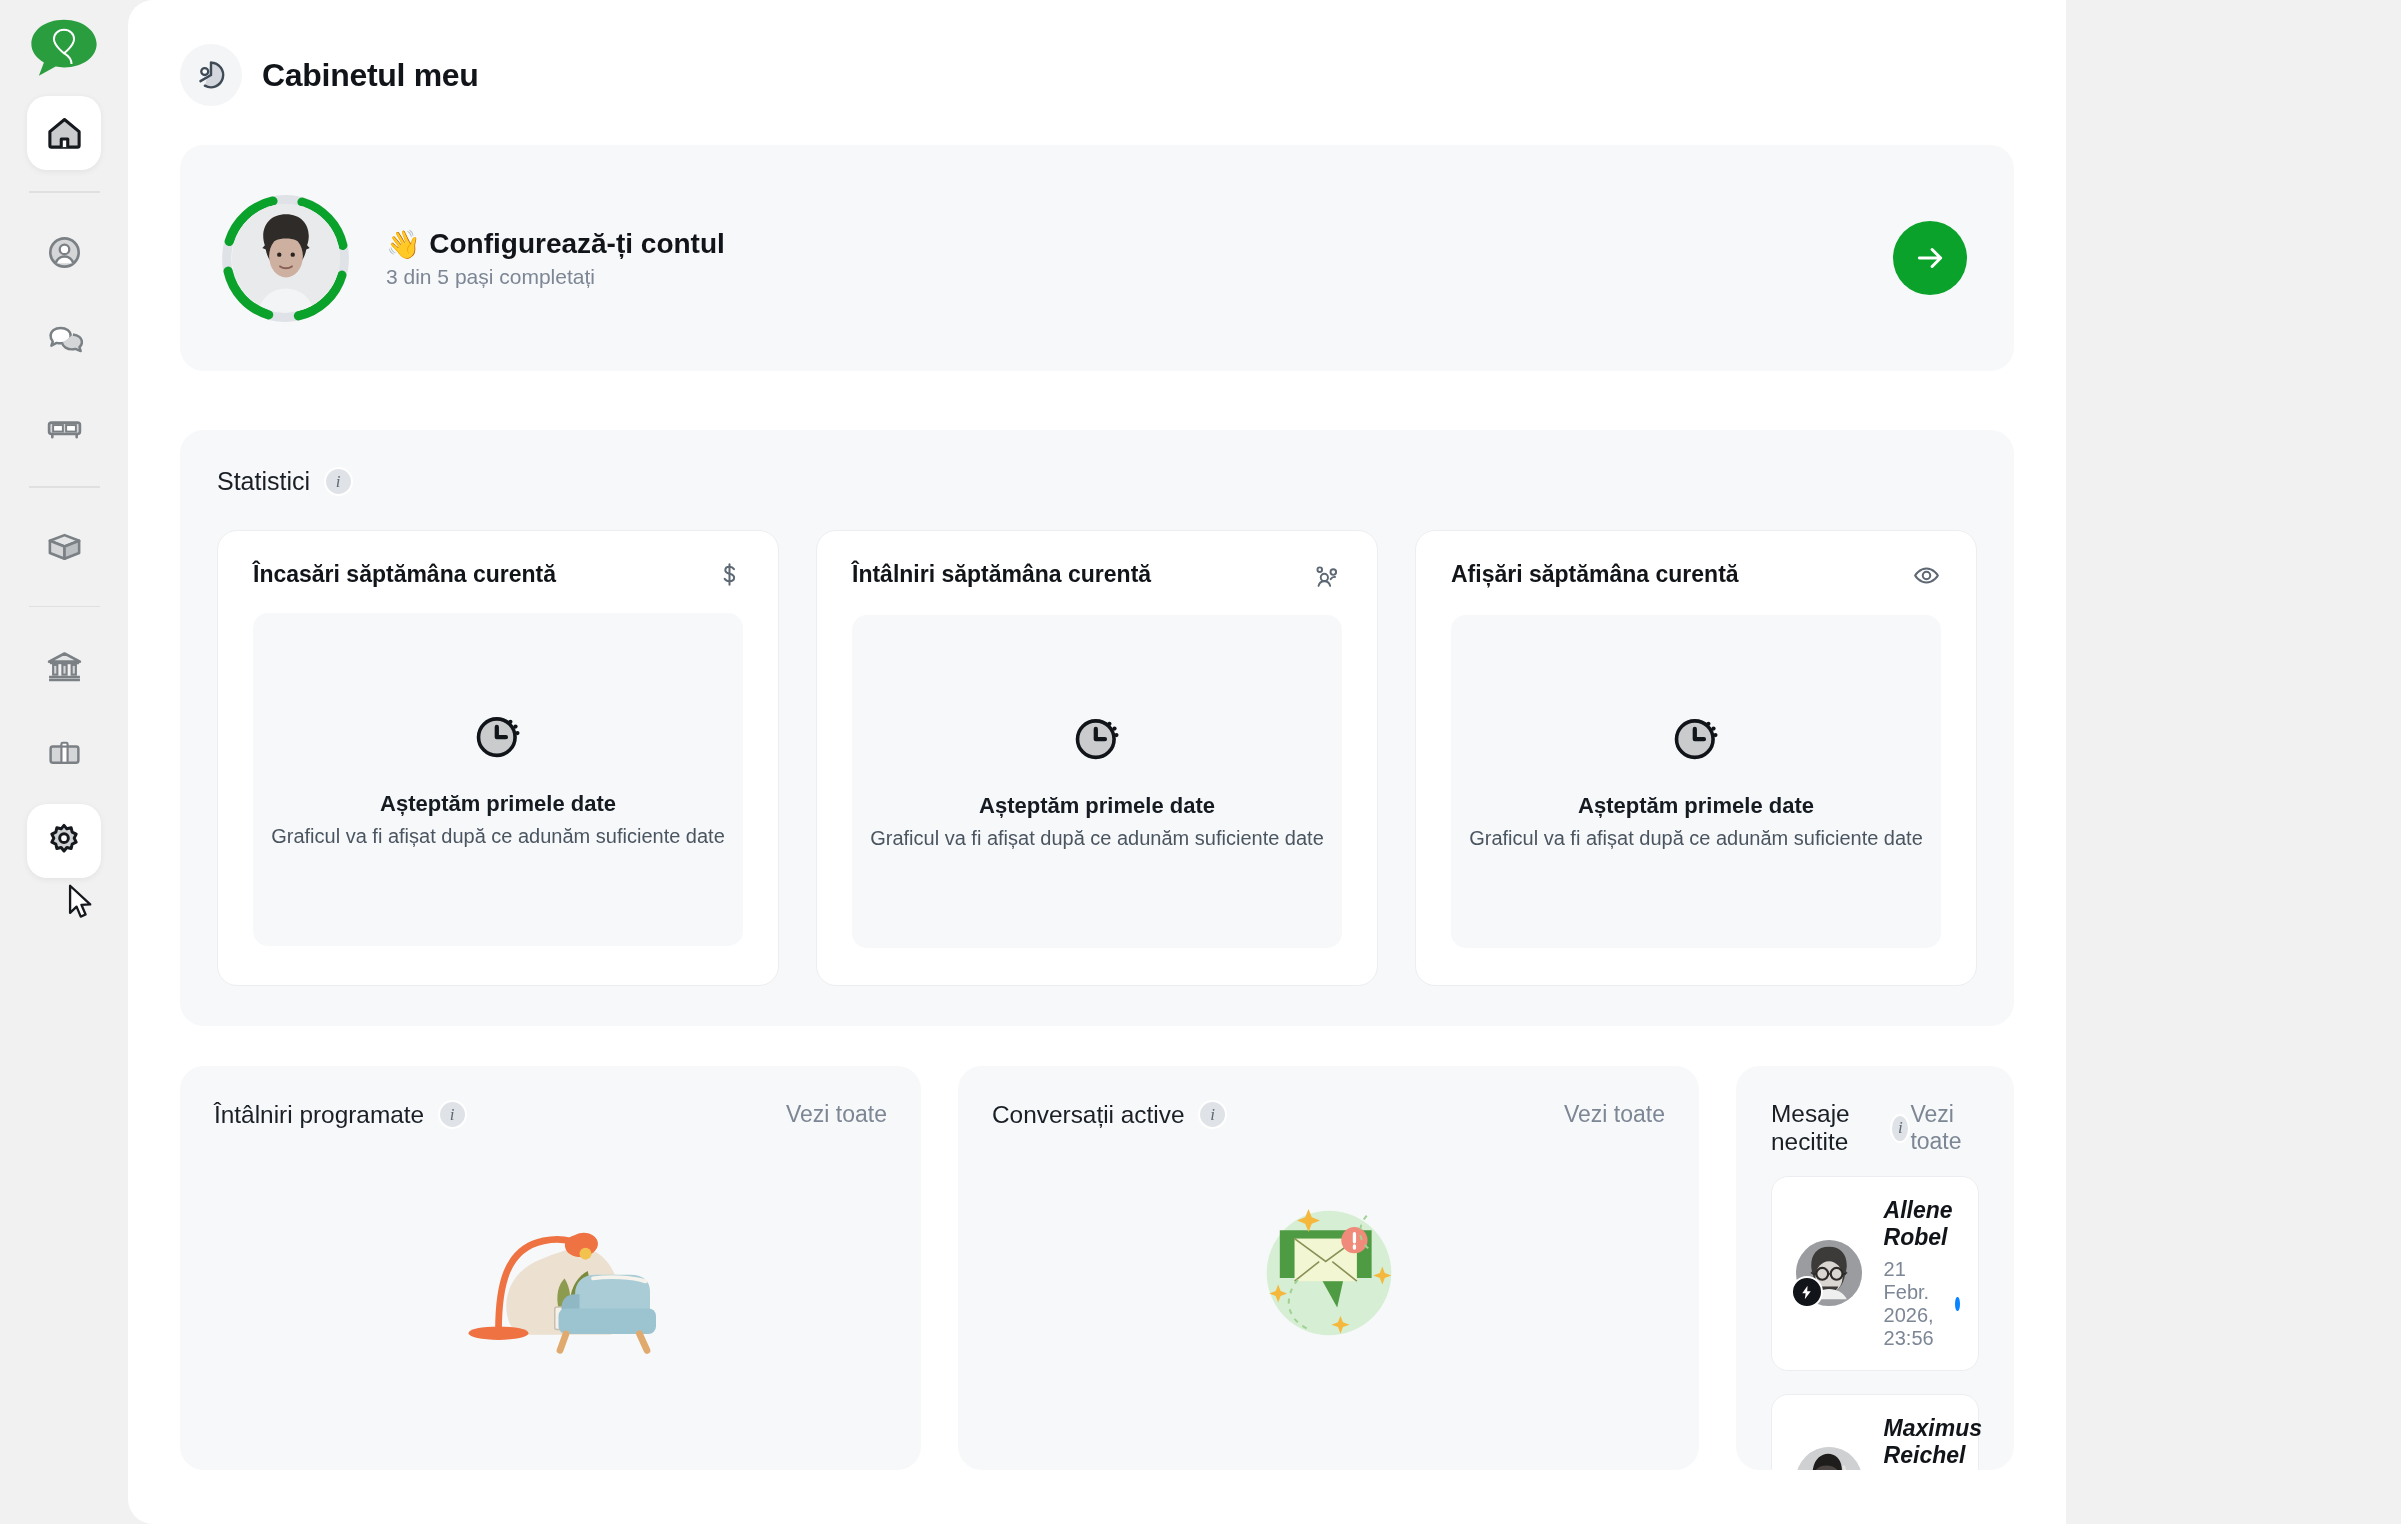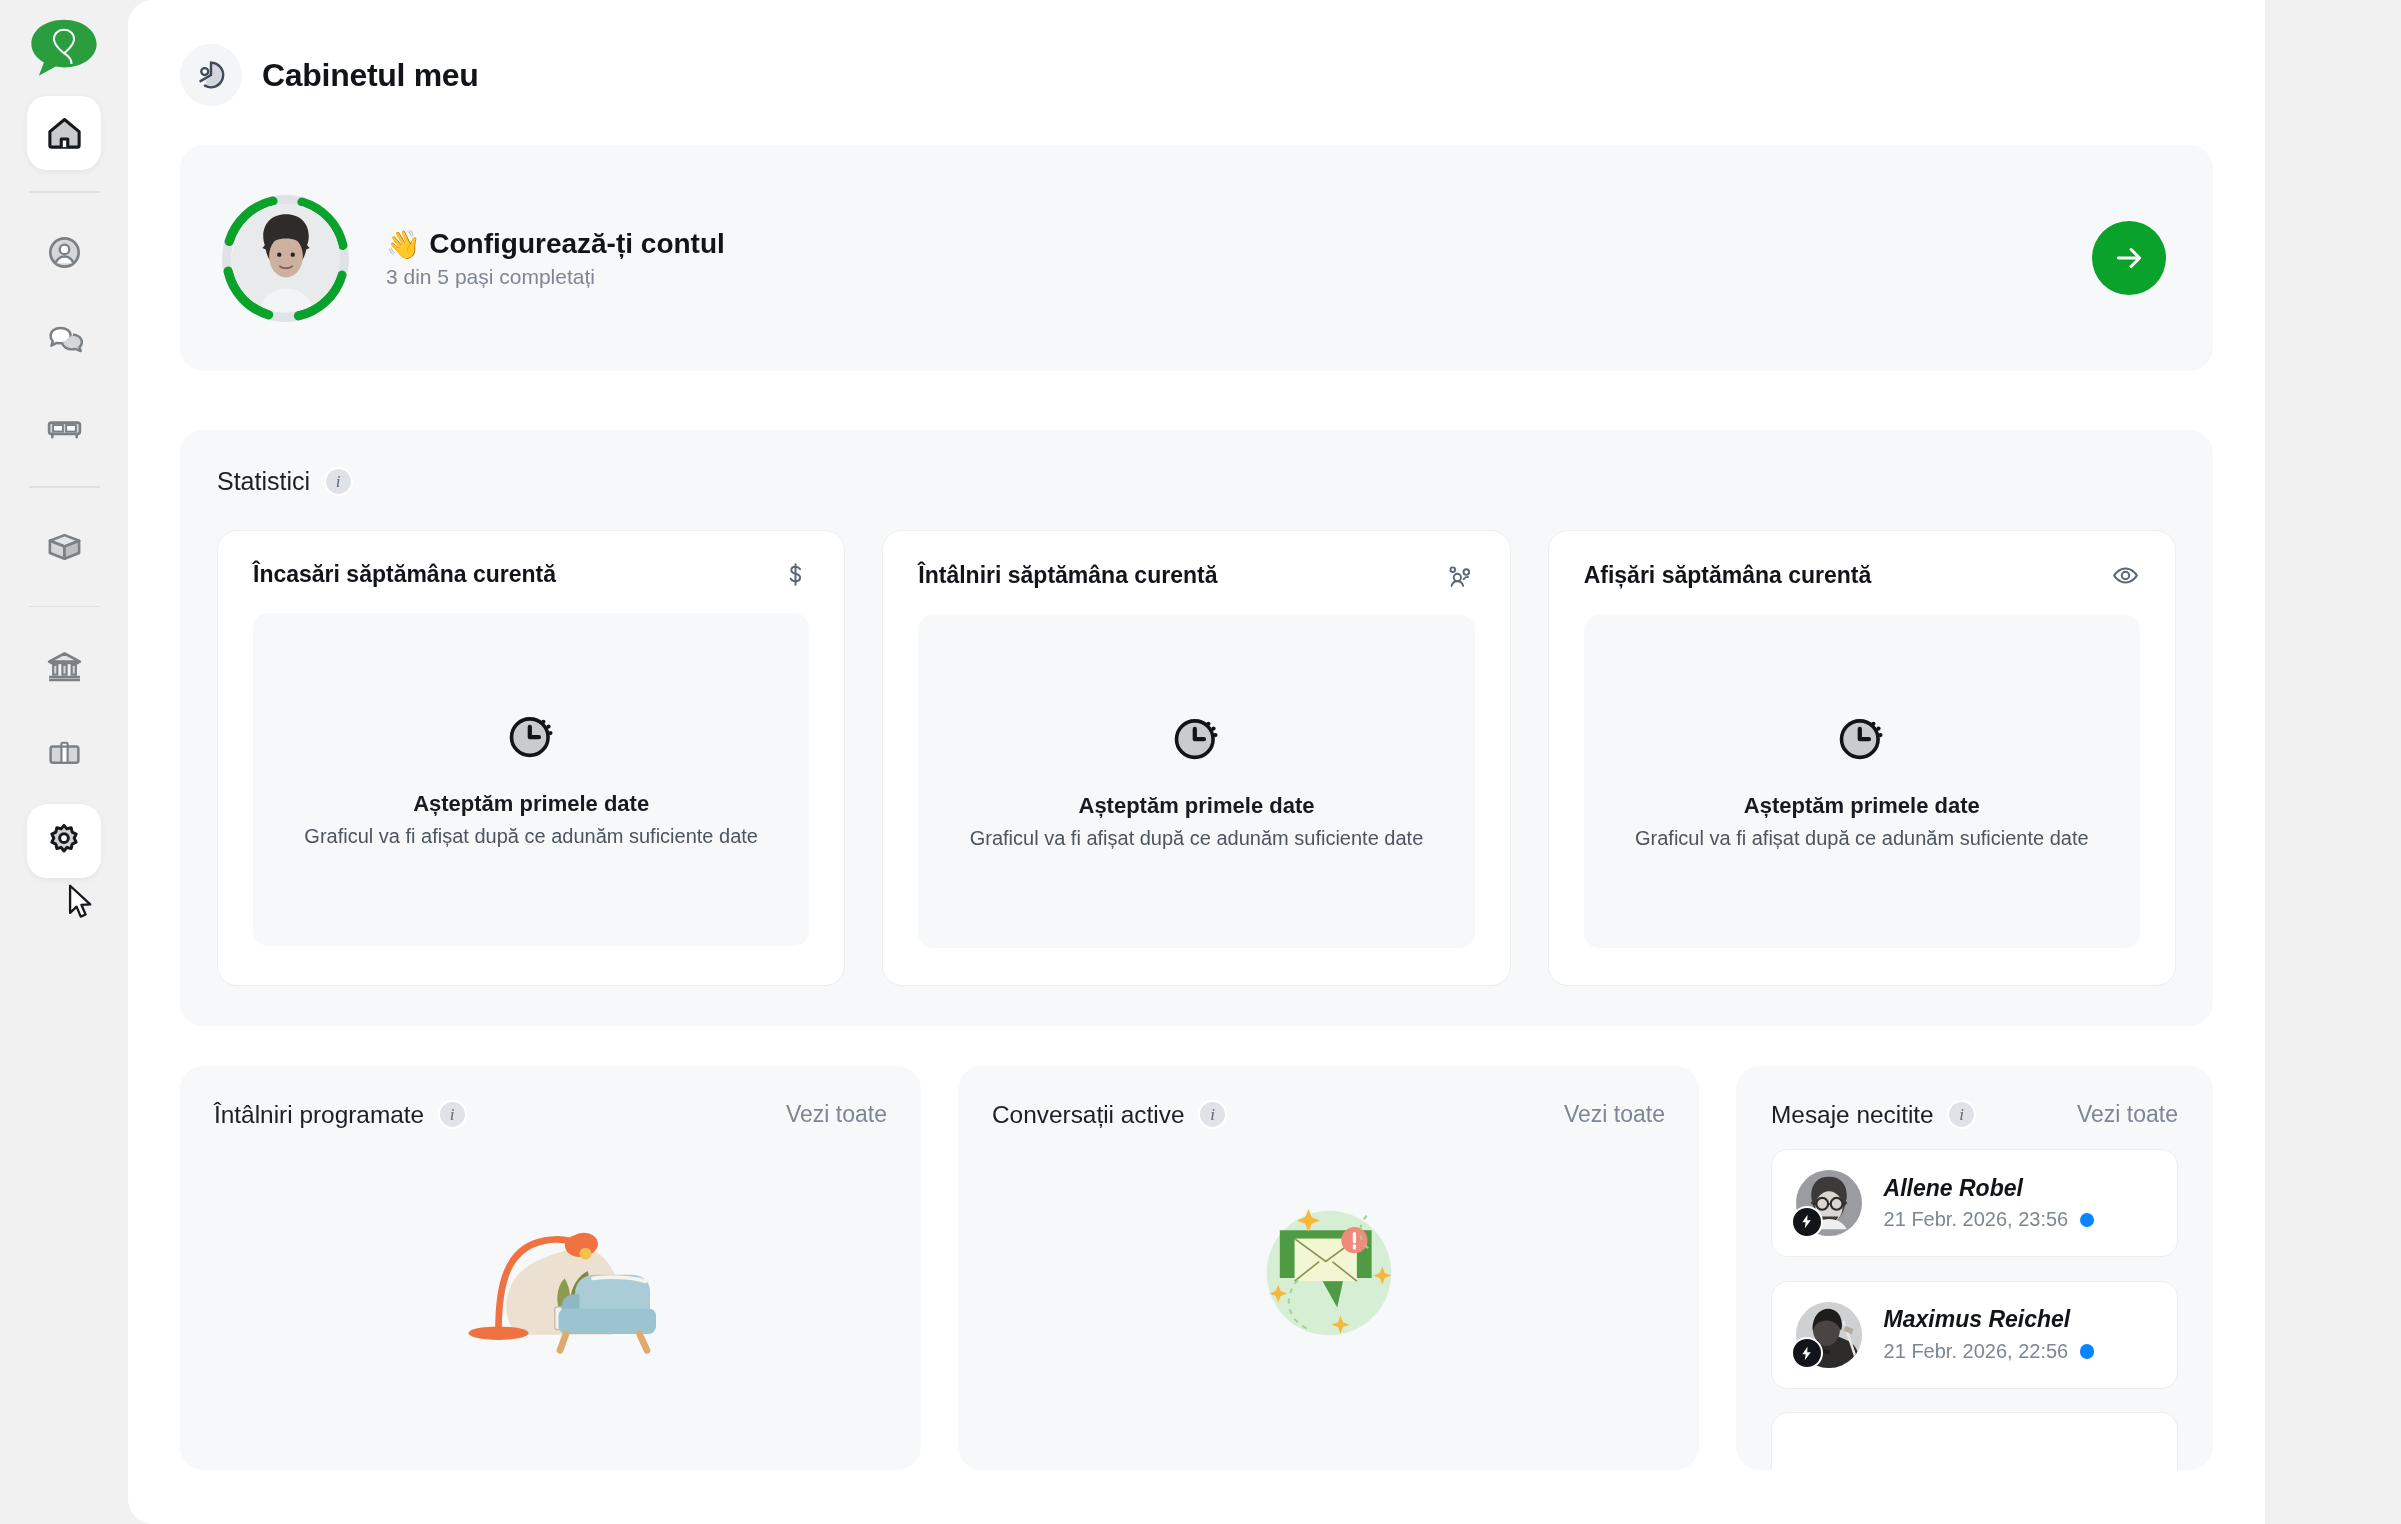--- a/index.html
+++ b/index.html
@@ -2,21 +2,21 @@
 <html style="font-size:13.5px"><head>
 <meta charset="utf-8">
 <style>
   * { box-sizing: border-box; margin: 0; padding: 0; }
   html, body {
     width: 2401px; height: 1524px;
     background: #f1f1f1;
     font-family: "Liberation Sans", sans-serif;
     overflow: hidden;
   }
-  .app { display: flex; width: 2265px; height: 1524px; }
+  .app { display: flex; width: 2066px; height: 1524px; }
 
   
   .sidebar {
     width: 128px; flex: 0 0 128px;
     background: #f1f1f1;
     display: flex; flex-direction: column; align-items: center;
     padding-top: 15px;
     position: relative;
   }
   .logo { width: 77px; height: 67px; display: flex; align-items: center; justify-content: center; margin-bottom: 13.5px; }
@@ -80,21 +80,21 @@
     background: #ffffff; border-radius: 15px; padding: 15px 23.6px;
     display: flex; align-items: center; gap: 30px; cursor: pointer;
     box-shadow: 0 0.8px 1.7px rgba(0,0,0,0.05); min-width: 278px; justify-content: space-between;
   }
   .select-label { font-size: 23px; color: #1a1f26; }
   .cards-row { display: flex; gap: 37px; }
   .stat-card {
     flex: 1; background: #ffffff; border: 1.7px solid #eceef1; border-radius: 20px;
     padding: 30px 35px 37px 35px;
   }
-  .stat-card-head { display: flex; align-items: center; justify-content: space-between; margin-bottom: 25px; gap: 48px; }
+  .stat-card-head { display: flex; align-items: flex-start; justify-content: space-between; margin-bottom: 25px; gap: 48px; }
   .stat-card-title { font-size: 23px; font-weight: 700; color: #111418; }
   .empty-box {
     background: #f6f8fa; border-radius: 15px; height: 333px;
     display: flex; flex-direction: column; align-items: center; justify-content: center;
   }
   .empty-title { font-size: 22px; font-weight: 700; color: #161b22; margin-top: 29px; }
   .empty-sub { font-size: 20px; color: #4b5560; margin-top: 8.4px; }
 
   
   .bottom-row { display: flex; gap: 37px; }

